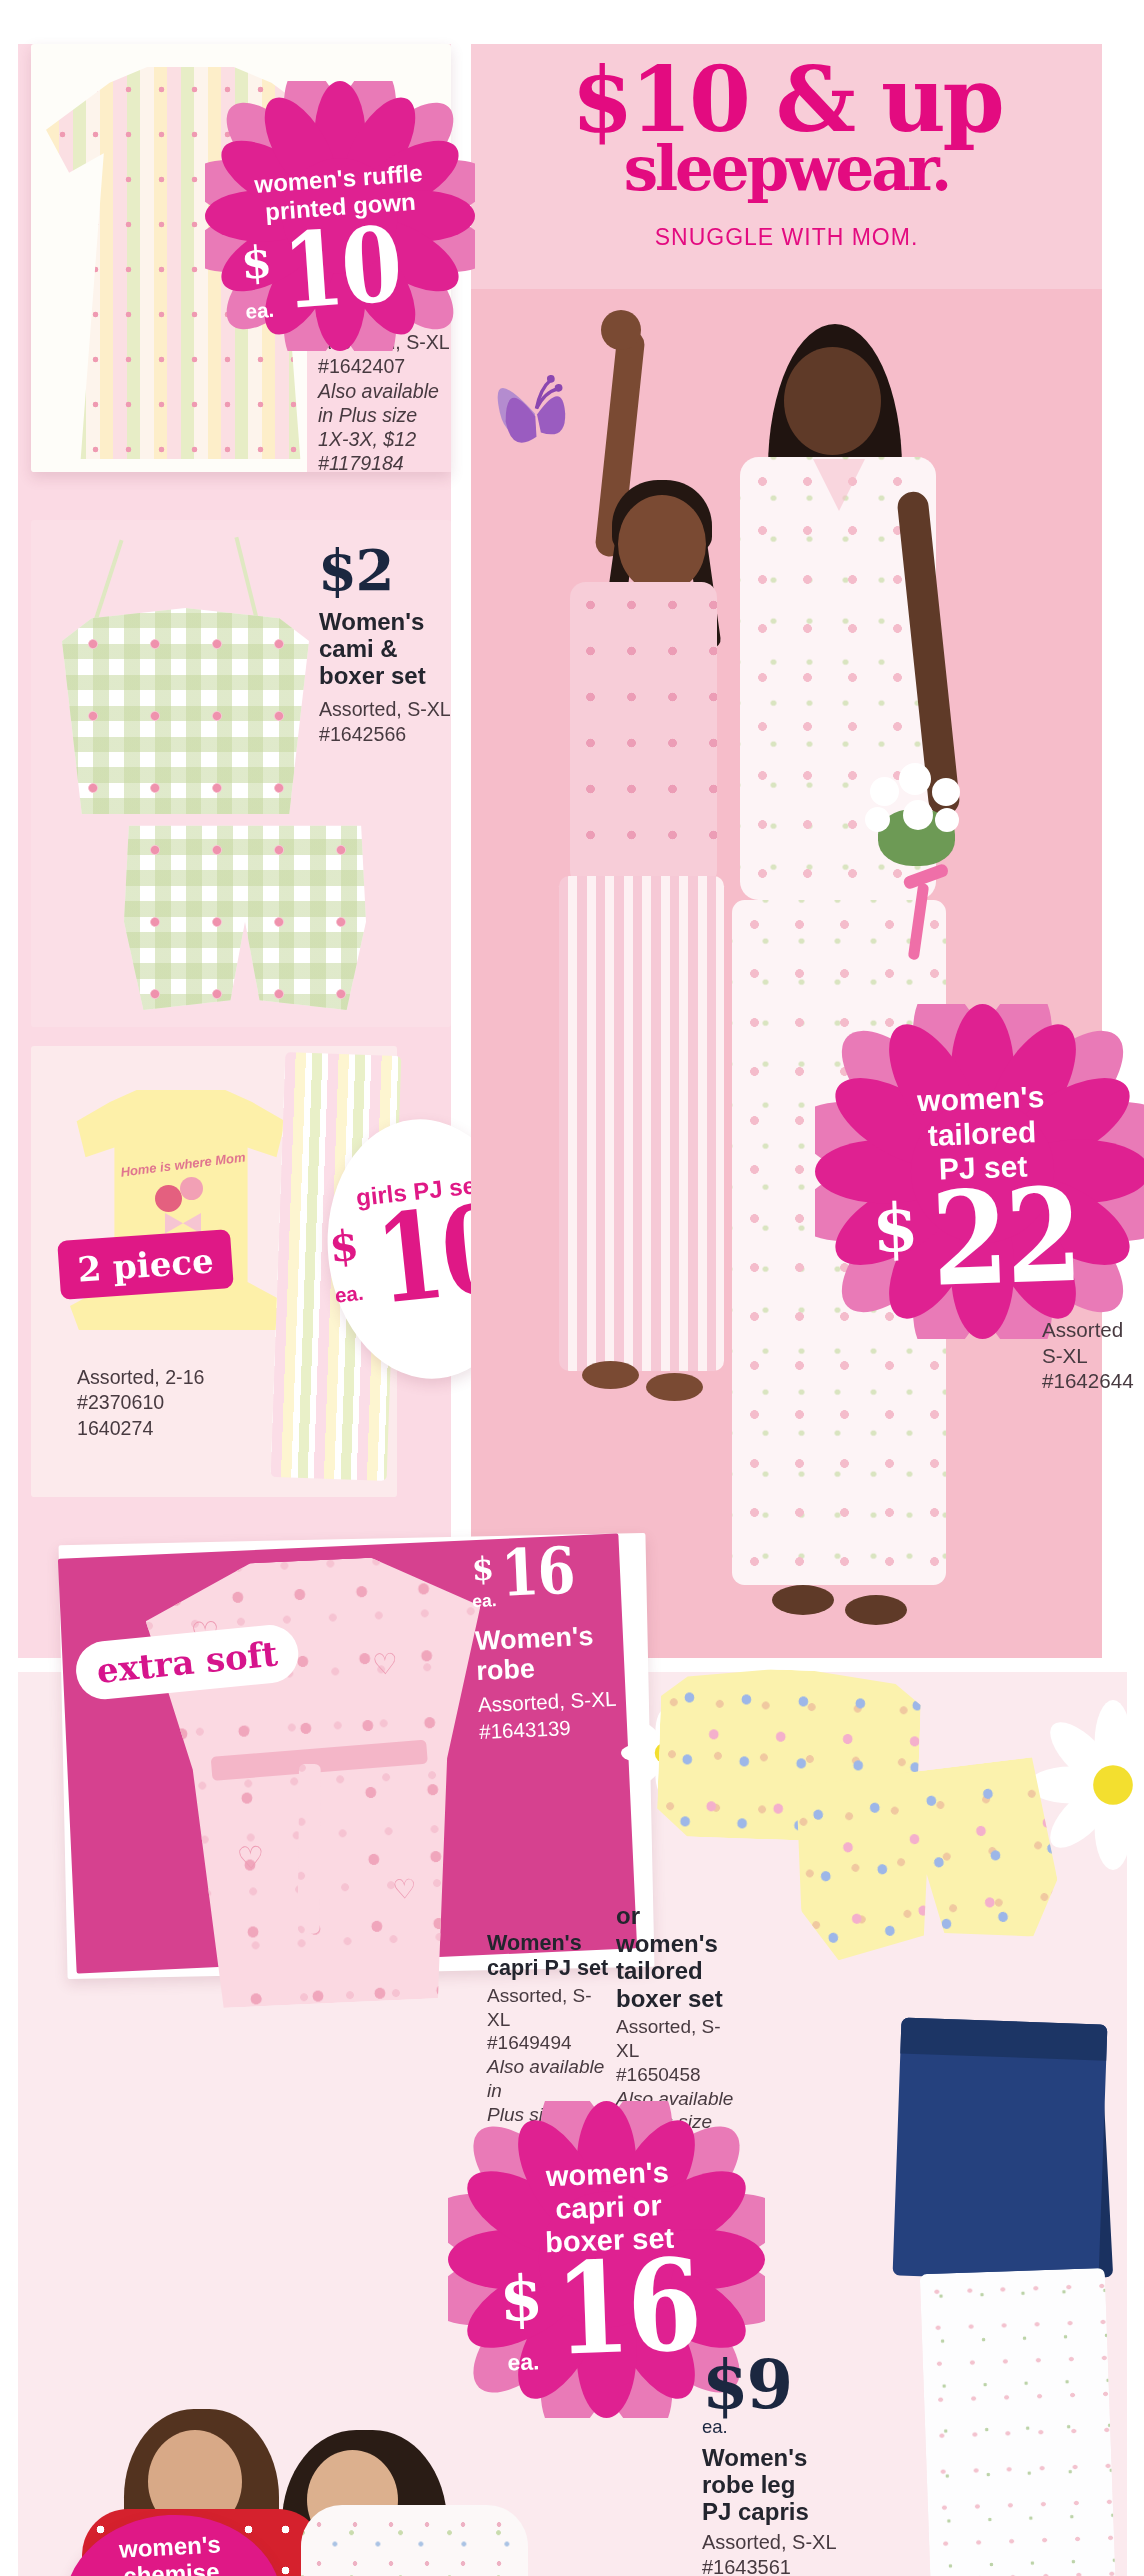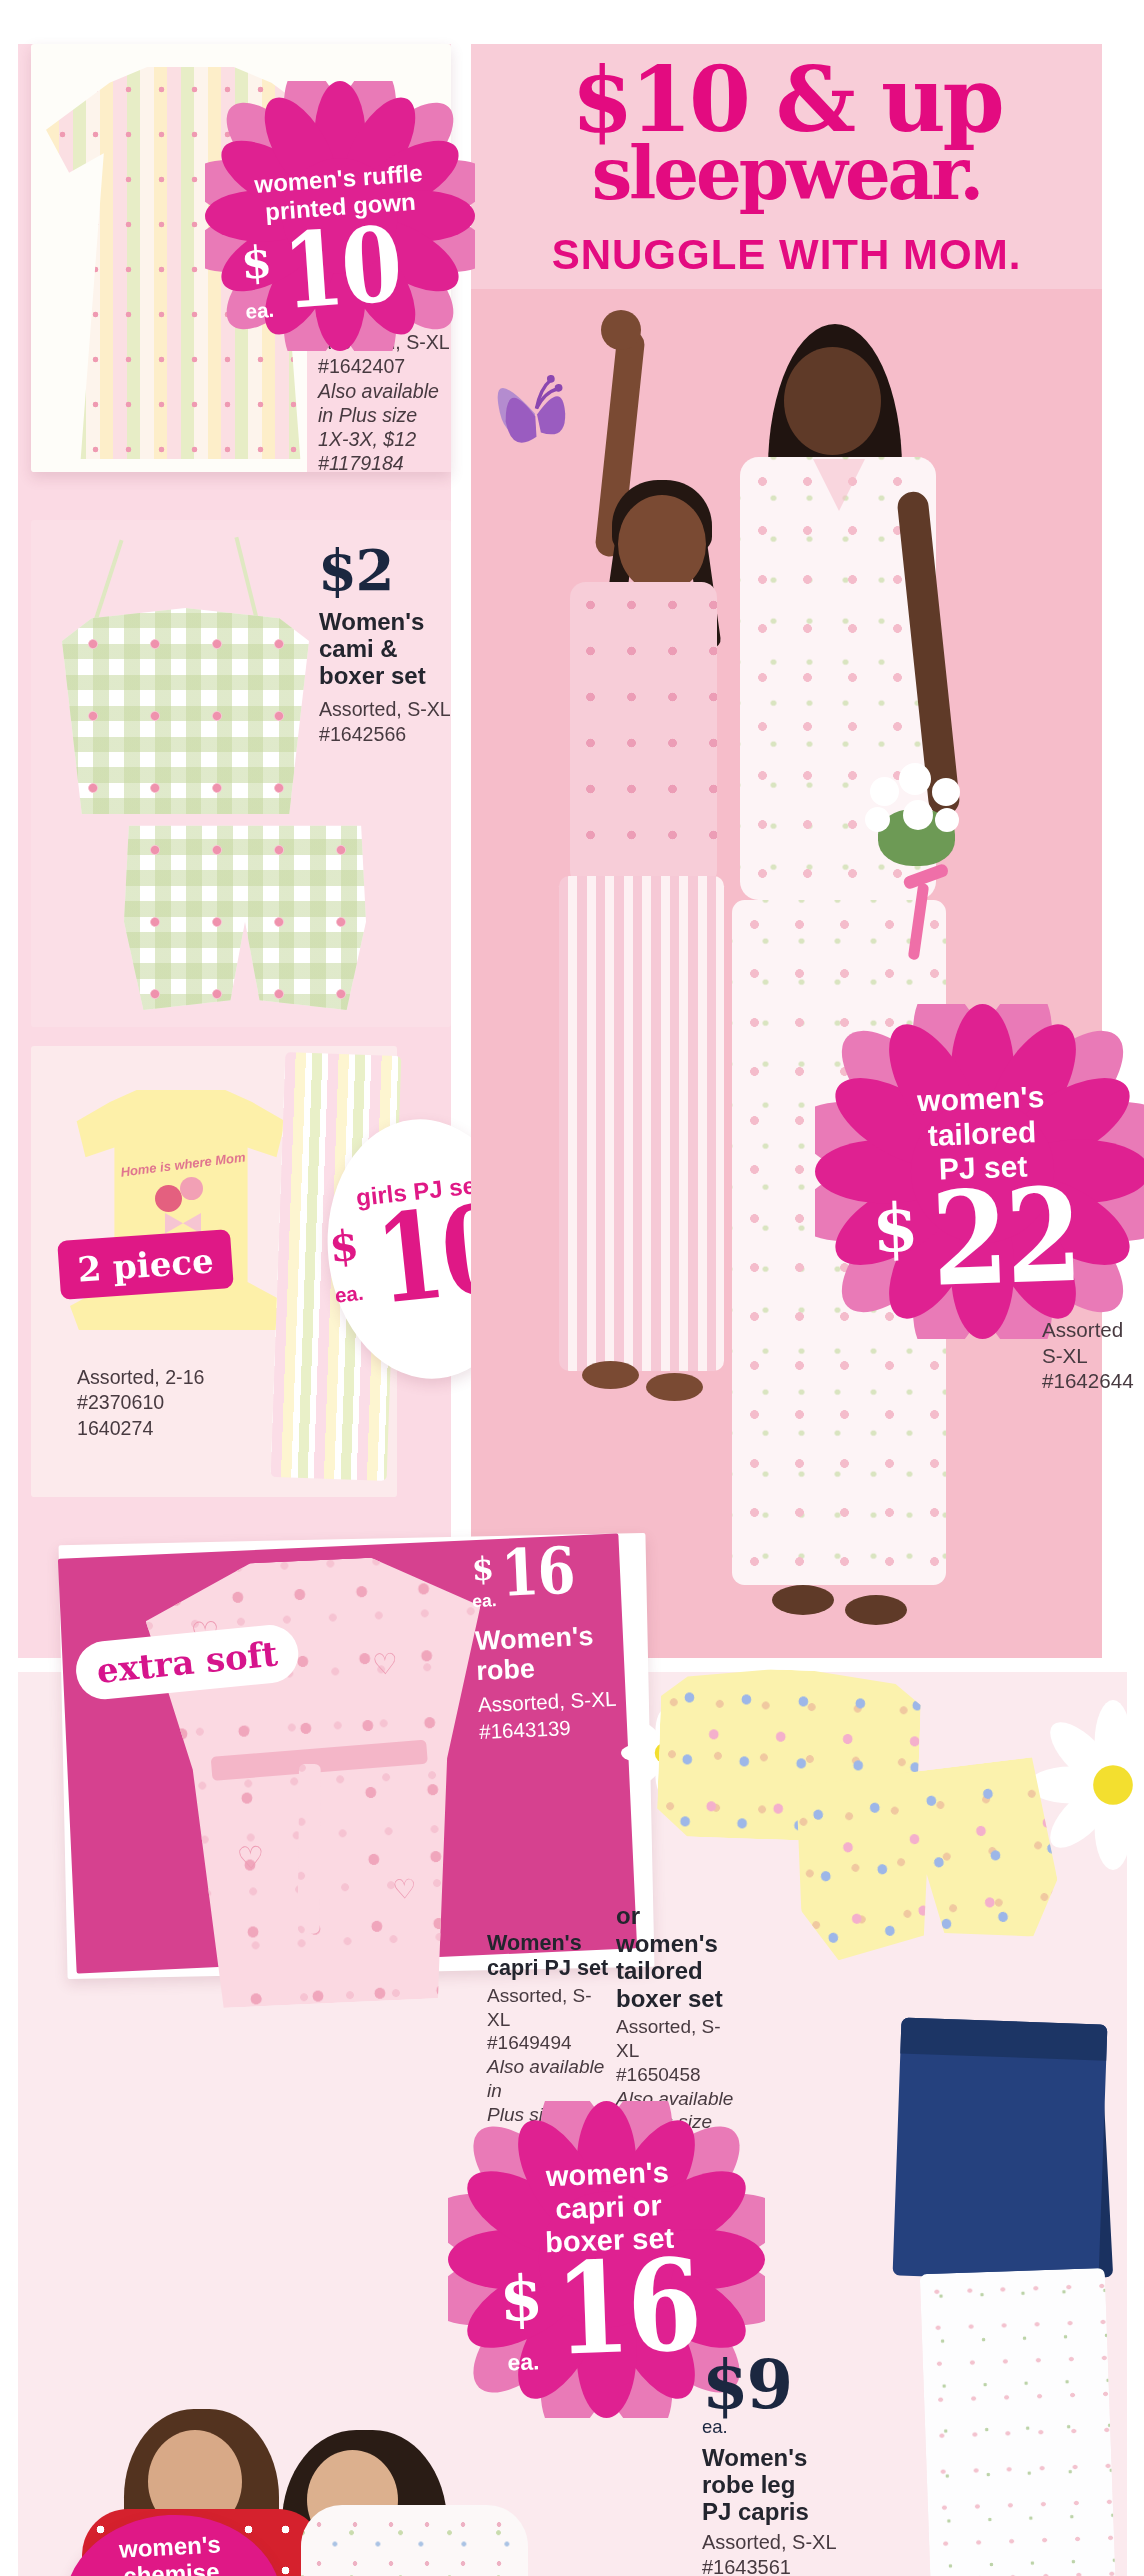--- a/index.html
+++ b/index.html
@@ -156,22 +156,22 @@
     <div style="position:absolute;left:0;top:87px;width:100%;display:flex;justify-content:center;align-items:flex-start;">
       <div style="display:flex;flex-direction:column;align-items:center;margin-top:11.3px;">
         <span class="serif mag" style="font-size:42px;font-weight:700;line-height:1;">$</span>
         <span class="sans mag" style="font-size:20.6px;font-weight:700;margin-top:14.4px;">ea.</span>
       </div>
       <span class="serif mag num" style="font-size:121px;transform:scaleX(.8);">10</span>
     </div>
   </div>
 
   <div class="abs ctr serif" style="left:471px;top:58px;width:631px;font-size:89px;font-weight:700;color:#e30b80;letter-spacing:-3.1px;line-height:.95;">$10 &amp; up</div>
-  <div class="abs ctr serif" style="left:471px;top:140px;width:631px;font-size:72px;font-weight:700;color:#e30b80;letter-spacing:-3.1px;line-height:.95;">sleepwear.</div>
-  <div class="abs ctr" style="left:471px;top:231px;width:631px;font-size:42px;font-weight:700;color:#e30b80;letter-spacing:1px;">SNUGGLE WITH MOM.</div>
+  <div class="abs ctr serif" style="left:471px;top:140px;width:631px;font-size:61px;font-weight:700;color:#e30b80;letter-spacing:-3.1px;line-height:.95;">sleepwear.</div>
+  <div class="abs ctr" style="left:471px;top:224px;width:631px;font-size:23px;font-weight:400;color:#e30b80;letter-spacing:1px;">SNUGGLE WITH MOM.</div>
 
   <div class="abs" style="left:471px;top:289px;width:631px;height:1369px;background:#f6bdca;overflow:hidden;">
 
     <div class="abs" style="left:135px;top:41px;width:28px;height:227px;background:#7a4a33;border-radius:14px;transform:rotate(6deg);"></div>
     <div class="abs" style="left:130px;top:20.6px;width:40px;height:40px;background:#7a4a33;border-radius:50%;"></div>
 
     <div class="abs" style="left:141px;top:191px;width:100px;height:72px;background:#241712;border-radius:46px 46px 15.5px 15.5px;"></div>
     <div class="abs" style="left:137px;top:247px;width:18.5px;height:113px;background:#241712;border-radius:9.3px;transform:rotate(8deg);"></div>
     <div class="abs" style="left:224px;top:247px;width:18.5px;height:113px;background:#241712;border-radius:9.3px;transform:rotate(-8deg);"></div>
     <div class="abs" style="left:147px;top:206px;width:88px;height:98px;background:#7a4a33;border-radius:50%;"></div>

